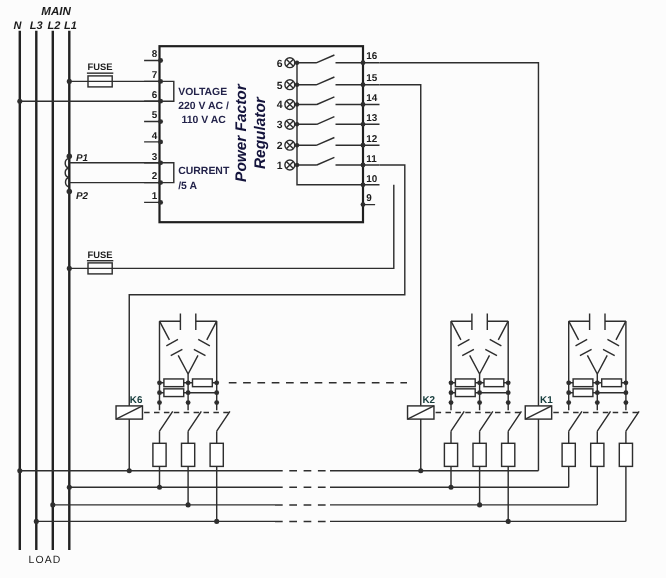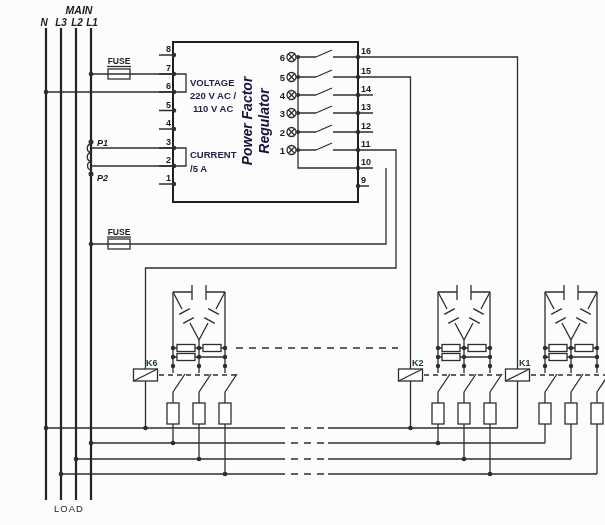--- a/index.html
+++ b/index.html
@@ -1,17 +1,17 @@
 <!DOCTYPE html>
 <html><head>
 <meta charset="utf-8">
 <style>
   html,body{margin:0;padding:0;background:#fcfcfc;}
   .stage{width:479px;height:525px;position:relative;background:#fcfcfc;
-         font-family:"Liberation Sans", sans-serif;padding-left:28px;}
+         font-family:"Liberation Sans", sans-serif;}
   svg{display:block}
   .w  {stroke:#2e2e2e;fill:none;stroke-width:1.3px;}
   .w2 {stroke:#222;fill:none;stroke-width:2.2px;}
   .bx {stroke:#1f1f1f;fill:none;stroke-width:2px;}
   .dash{stroke:#2e2e2e;fill:none;stroke-width:1.4px;stroke-dasharray:7 6;}
   .mech{stroke:#2e2e2e;fill:none;stroke-width:1.3px;stroke-dasharray:5 4;}
   .dot{fill:#2e2e2e;stroke:none;}
   .comp{fill:#ffffff;stroke:#2e2e2e;stroke-width:1.3px;}
   text{fill:#1c1c1c;}
   .t-main {font-size:10.5px;font-weight:bold;font-style:italic;}

